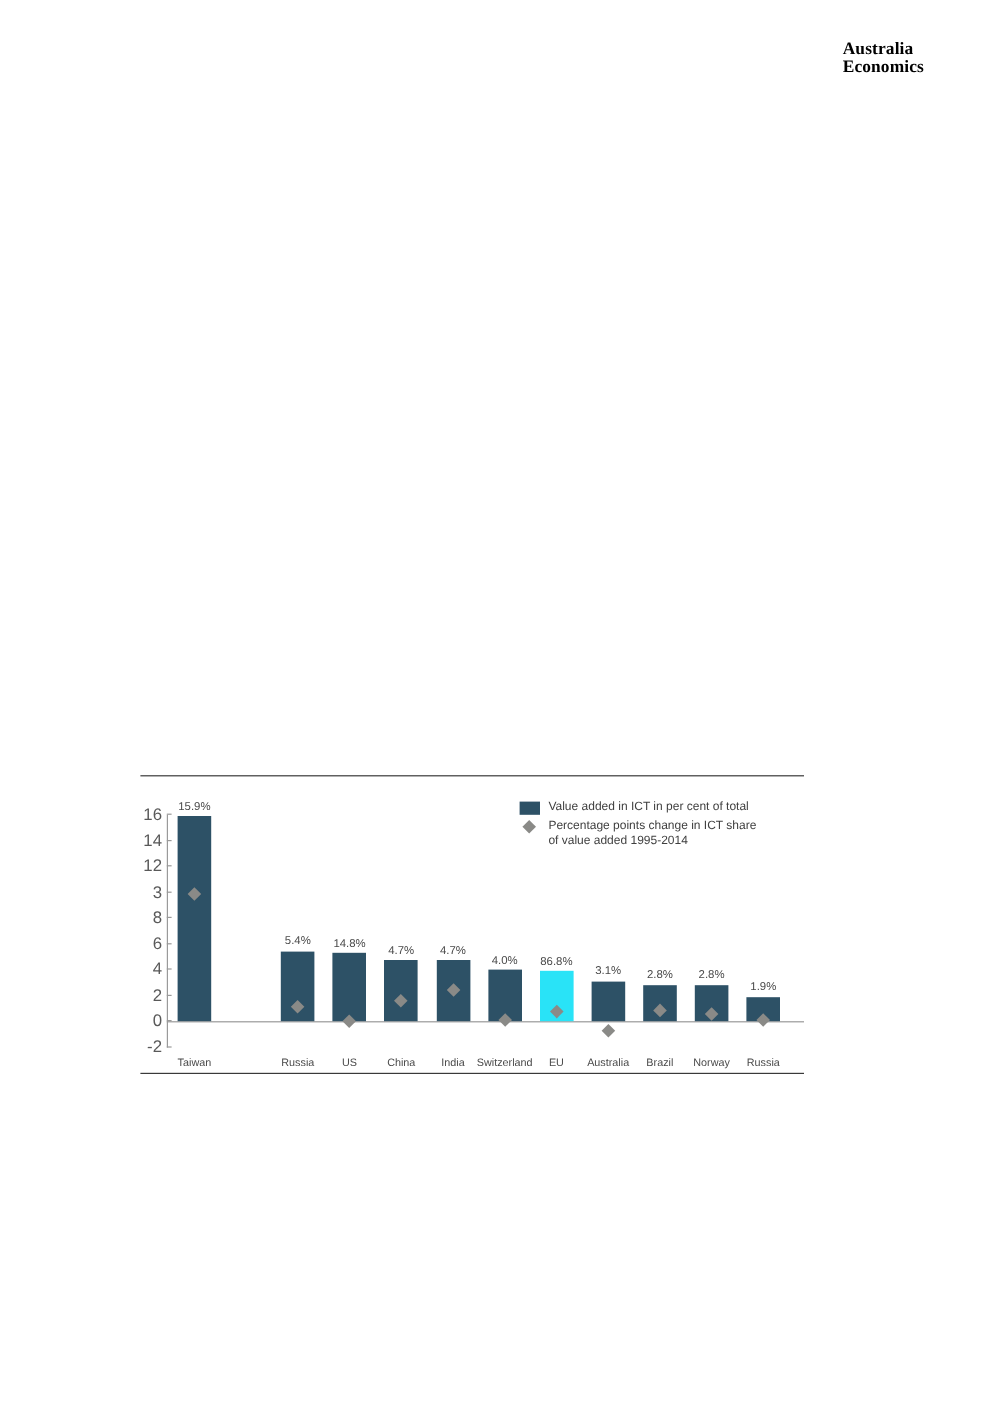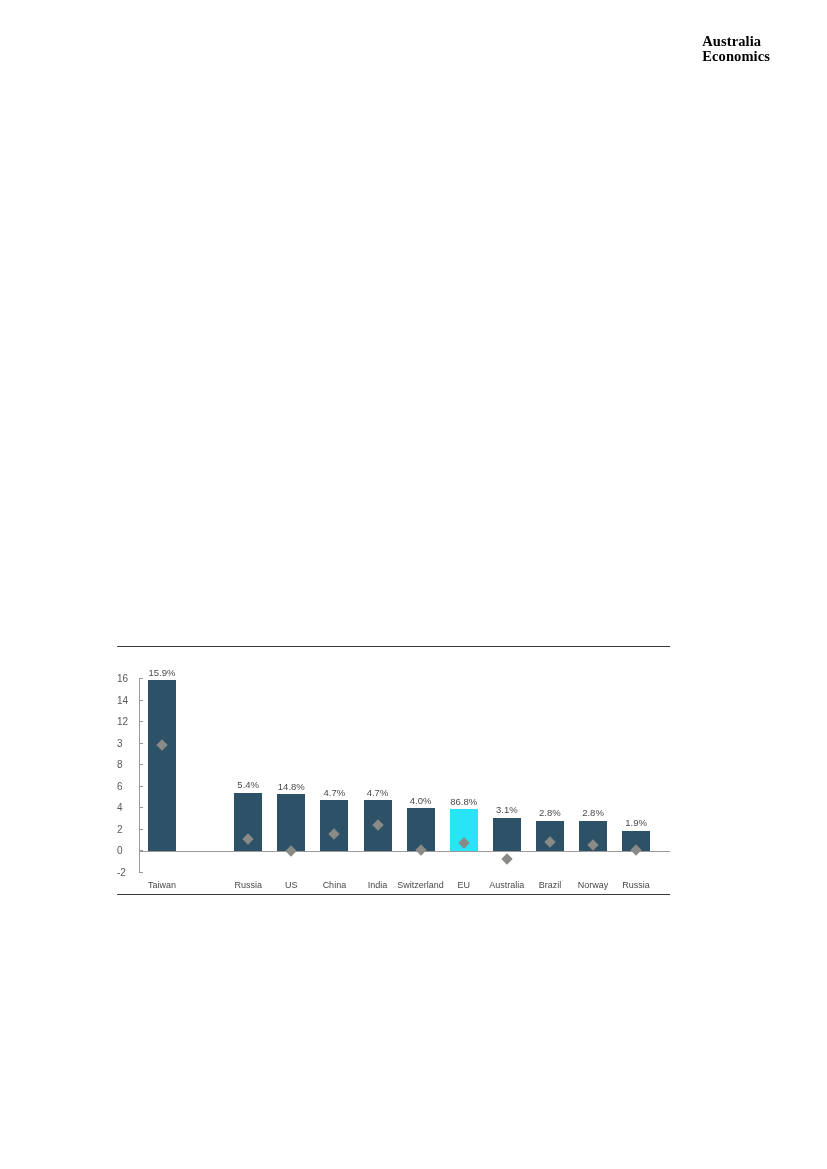--- a/index.html
+++ b/index.html
@@ -70,21 +70,22 @@
     position: absolute;
     left: 22px;
     width: 4px;
     height: 0;
     border-top: 1.2px solid #9a9a9a;
   }
   .y-label {
     position: absolute;
     left: 0px;
     width: 18px;
-    font-size: 10px;
+    text-align: right;
+    font-size: 14px;
     line-height: 9.5px;
     color: #595959;
   }
   #zero-line {
     position: absolute;
     left: 22px;
     top: 199px;
     width: 531px;
     height: 0;
     border-top: 1.6px solid #9a9a9a;
@@ -284,15 +285,30 @@
           <div class="cat-label">Norway</div>
         </div>
         <div class="bar-group" style="left: 483.1px; width: 28px;">
           <div class="bar" style="top: 178.575px; height: 20.425px;"></div>
           <div class="bar-value" style="top: 166.075px;">1.9%</div>
           <div class="marker" style="left: 10px; top: 193.925px;"></div>
           <div class="cat-label">Russia</div>
         </div>
       </div>
 
+    <div id="legend">
+      <div class="legend-row">
+        <div class="legend-swatch-box"></div>
+        <div class="legend-text">Value added in ICT in per cent of total</div>
+      </div>
+      <div class="legend-row">
+        <div class="legend-swatch-diamond-wrap">
+          <div class="legend-swatch-diamond"></div>
+        </div>
+        <div class="legend-text">
+          <div>Percentage points change in ICT share</div>
+          <div>of value added 1995-2014</div>
+        </div>
+      </div>
+    </div>
 
   </div>
 </div>
 
 </body></html>

